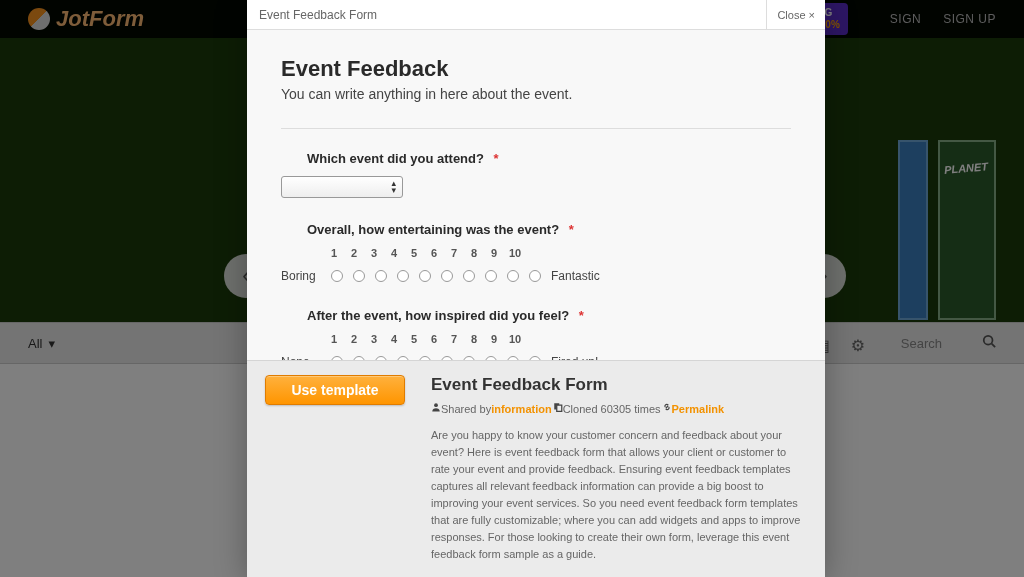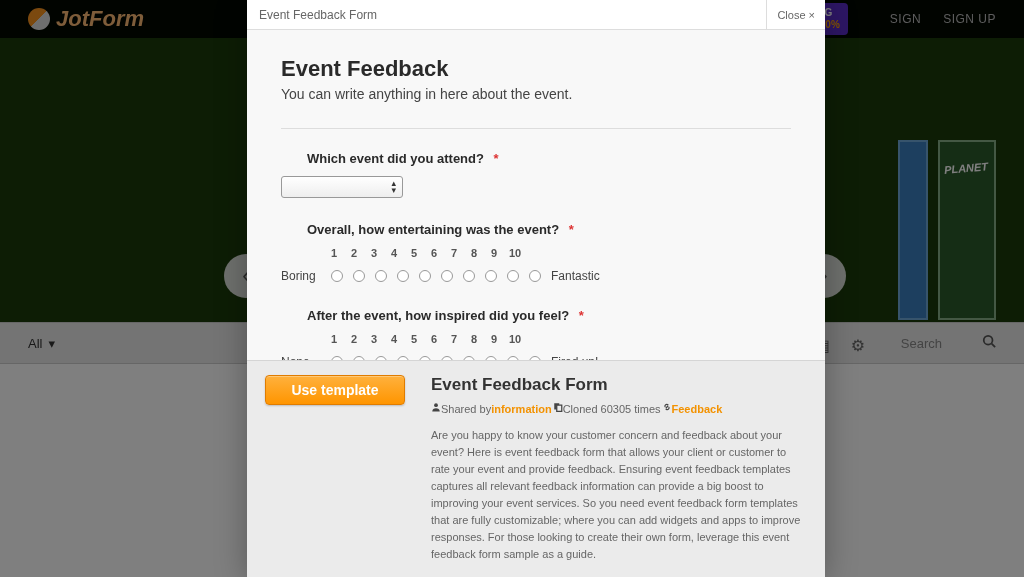--- a/index.html
+++ b/index.html
@@ -241,18 +241,18 @@
               <rect x="6" y="5" width="8" height="10" fill="#ebebeb" stroke="currentColor" stroke-width="2"></rect>
             </svg>
         </span>
         <span>Cloned 60305 times</span>
         <span class="sep"></span>
         <span class="meta-icon">
           <svg width="10" height="10" viewBox="0 0 16 16" fill="none" stroke="currentColor" stroke-width="2">
               <path d="M6 10l4-4M5 8a3 3 0 014-4l1 1M11 8a3 3 0 01-4 4l-1-1"></path>
             </svg>
         </span>
-        <a class="meta-link">Feedback</a>
+        <a class="meta-link">Permalink</a>
       </div>
       <p class="desc">Are you happy to know your customer concern and feedback about your event? Here is event feedback form that allows your client or customer to rate your event and provide feedback. Ensuring event feedback templates captures all relevant feedback information can provide a big boost to improving your event services. So you need event feedback form templates that are fully customizable; where you can add widgets and apps to improve responses. For those looking to create their own form, leverage this event feedback form sample as a guide.</p>
     </div>
   </div>
 </div>
 
 </body></html>

